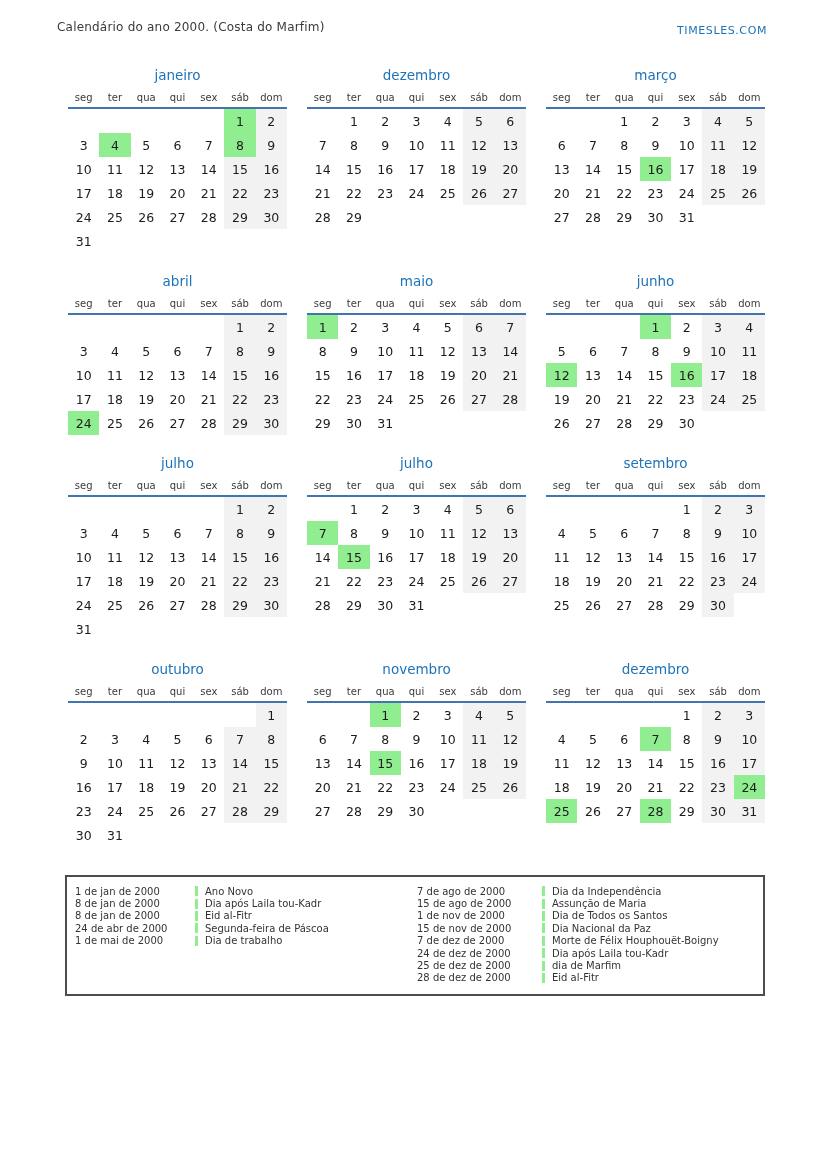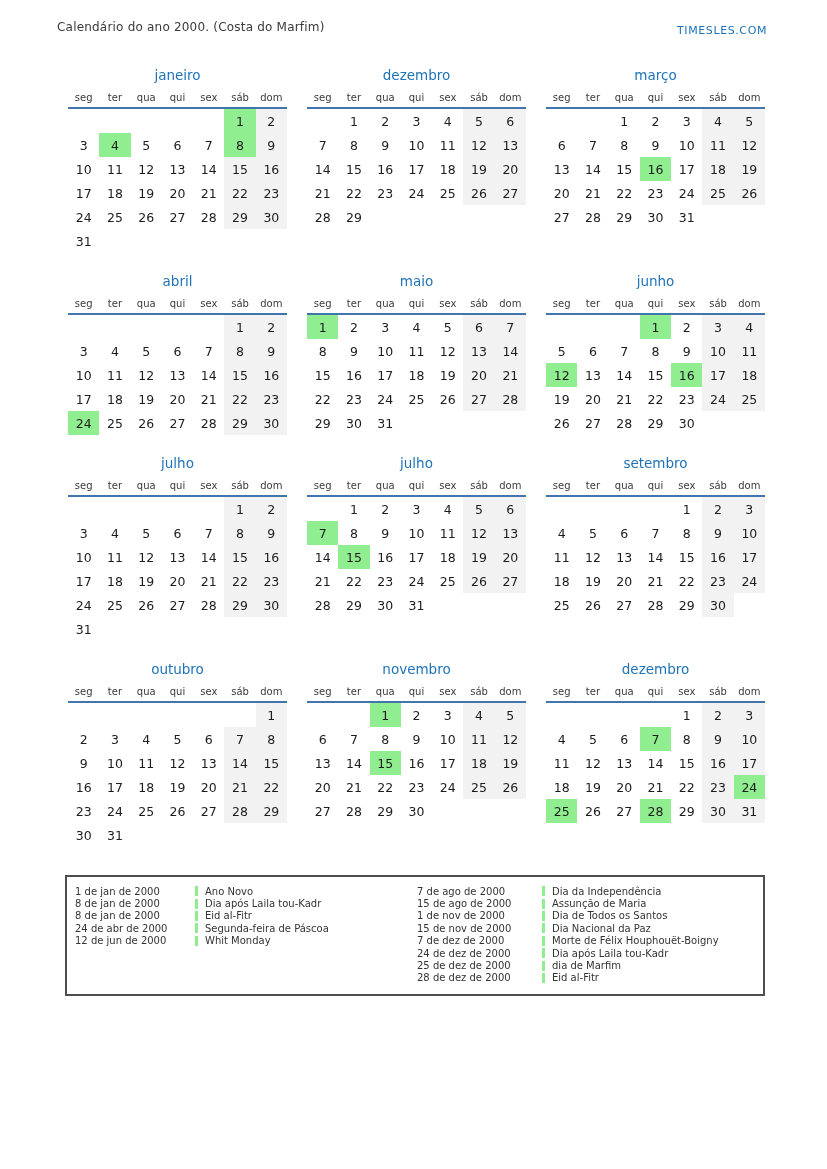--- a/index.html
+++ b/index.html
@@ -881,23 +881,23 @@
           <span class="legend-date">8 de jan de 2000</span>
           <span class="legend-tick"></span>
           <span class="legend-name">Eid al-Fitr</span>
         </div>
         <div class="legend-row">
           <span class="legend-date">24 de abr de 2000</span>
           <span class="legend-tick"></span>
           <span class="legend-name">Segunda-feira de Páscoa</span>
         </div>
         <div class="legend-row">
-          <span class="legend-date">12 de jun de 2000</span>
-          <span class="legend-tick"></span>
-          <span class="legend-name">Whit Monday</span>
+          <span class="legend-date">1 de mai de 2000</span>
+          <span class="legend-tick"></span>
+          <span class="legend-name">Dia de trabalho</span>
         </div>
       </div>
     <div class="legend-col right" id="legend-right">
         <div class="legend-row">
           <span class="legend-date">7 de ago de 2000</span>
           <span class="legend-tick"></span>
           <span class="legend-name">Dia da Independência</span>
         </div>
         <div class="legend-row">
           <span class="legend-date">15 de ago de 2000</span>

